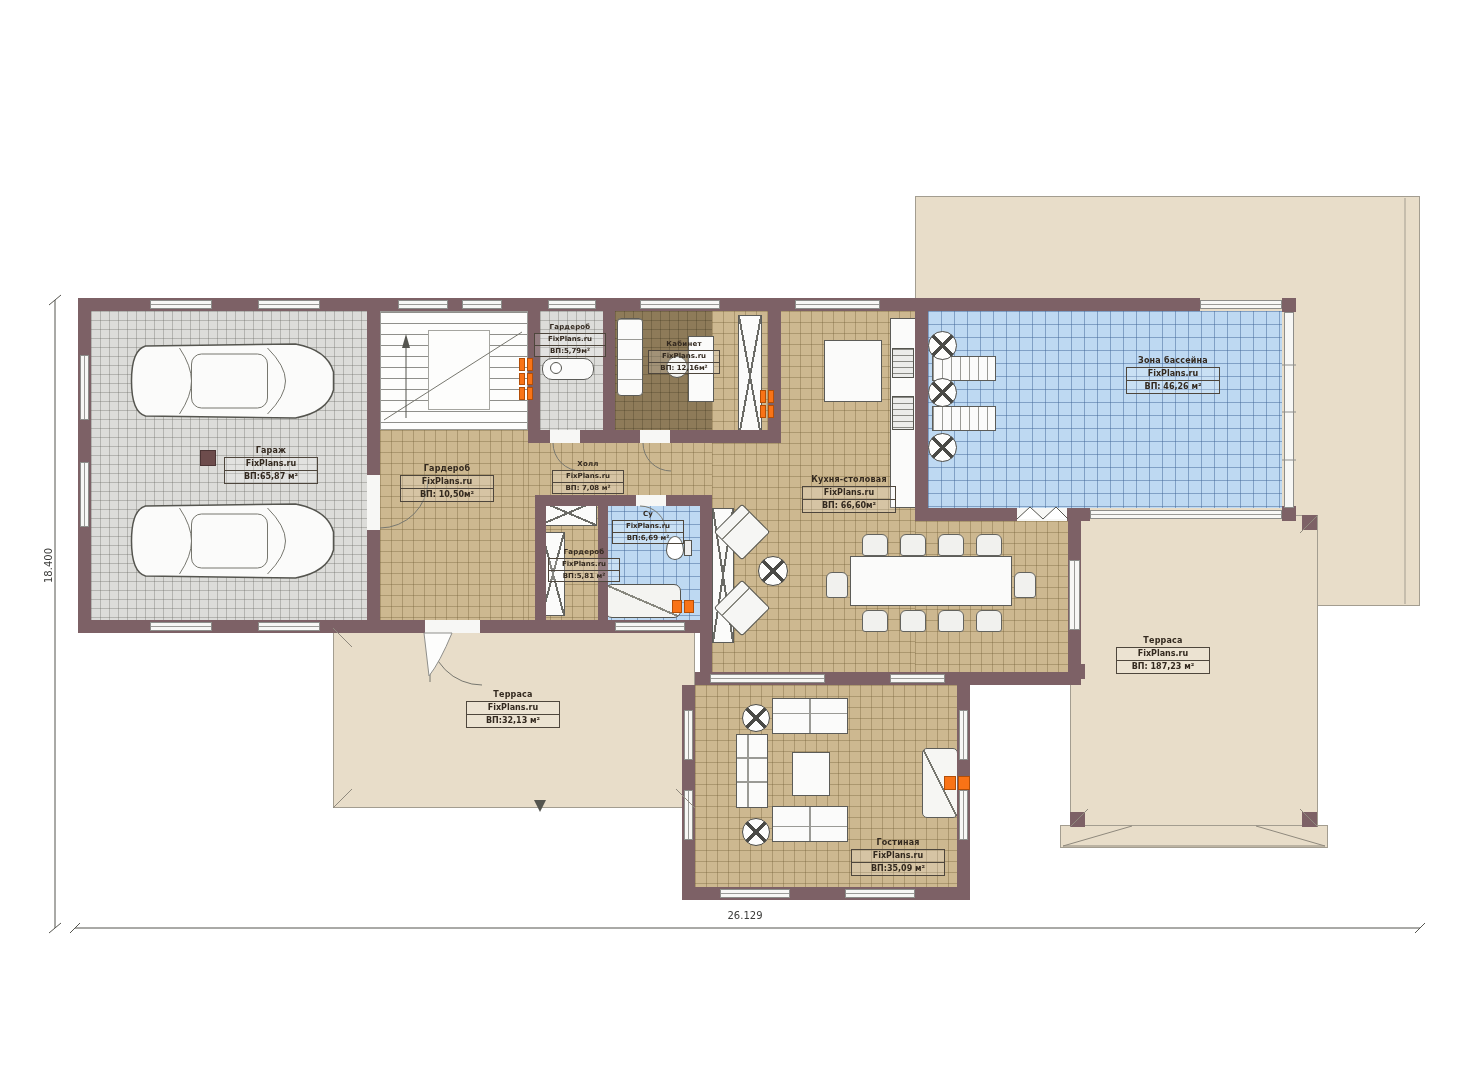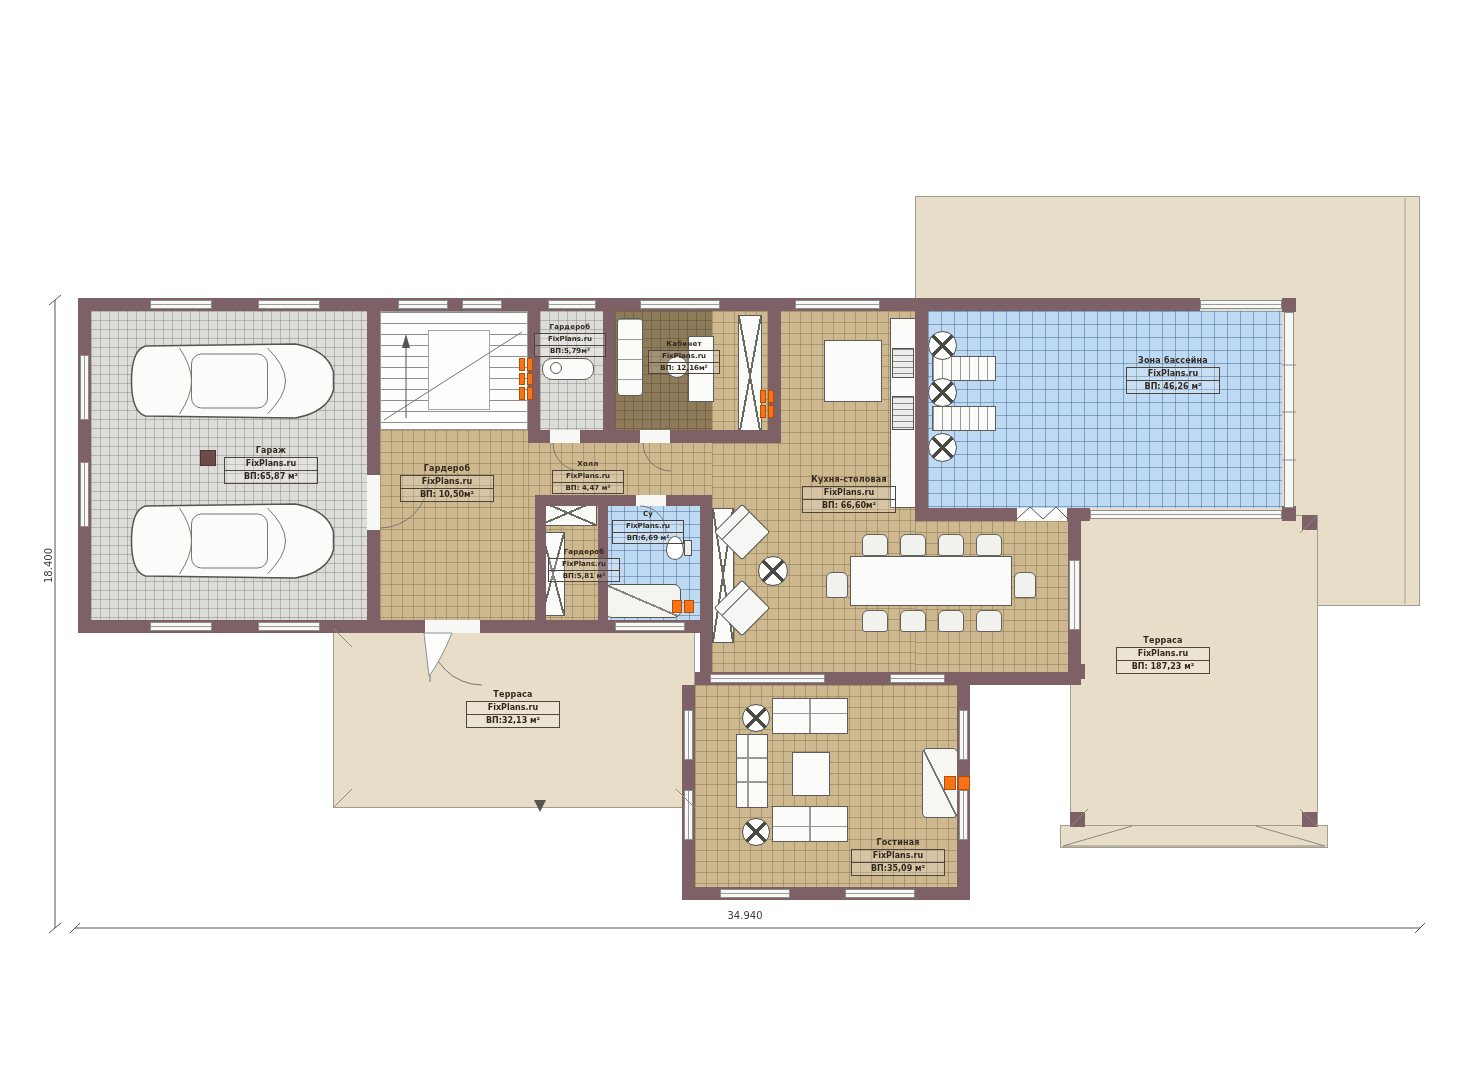--- a/index.html
+++ b/index.html
@@ -271,21 +271,21 @@
     <line x1="695" y1="808" x2="676" y2="789" stroke="#8f897d"></line>
     <line x1="1318" y1="515" x2="1300" y2="533" stroke="#8f897d"></line>
     <line x1="1318" y1="827" x2="1300" y2="809" stroke="#8f897d"></line>
     <line x1="1070" y1="827" x2="1088" y2="809" stroke="#8f897d"></line>
 
     <path d="M424,633 L452,633 Q440,662 429,676 Z" fill="#fdfdfc" stroke="#8f8f8b"></path>
     <polygon points="534,800 546,800 540,812" fill="#55554f"></polygon>
   </svg>
 
   <div class="abs dim" style="left:18px;top:560px;transform:rotate(-90deg);transform-origin:center;width:60px;text-align:center;">18.400</div>
-  <div class="abs dim" style="left:700px;top:910px;width:90px;text-align:center;">34.940</div>
+  <div class="abs dim" style="left:700px;top:910px;width:90px;text-align:center;">26.129</div>
 
   <div class="abs rlabel" style="left:224px;top:446px;">
     <div class="nm">Гараж</div>
     <div class="bx">
         <div class="wm">FixPlans.ru</div>
         <div class="ar">ВП:65,87 м²</div>
       </div>
   </div>
   <div class="abs rlabel sm" style="left:534px;top:323px;">
     <div class="nm">Гардероб</div>
@@ -305,21 +305,21 @@
     <div class="nm">Гардероб</div>
     <div class="bx">
         <div class="wm">FixPlans.ru</div>
         <div class="ar">ВП: 10,50м²</div>
       </div>
   </div>
   <div class="abs rlabel sm" style="left:552px;top:460px;">
     <div class="nm">Холл</div>
     <div class="bx">
         <div class="wm">FixPlans.ru</div>
-        <div class="ar">ВП: 4,47 м²</div>
+        <div class="ar">ВП: 7,08 м²</div>
       </div>
   </div>
   <div class="abs rlabel sm" style="left:612px;top:510px;">
     <div class="nm">Су</div>
     <div class="bx">
         <div class="wm">FixPlans.ru</div>
         <div class="ar">ВП:6,69 м²</div>
       </div>
   </div>
   <div class="abs rlabel sm" style="left:548px;top:548px;">

